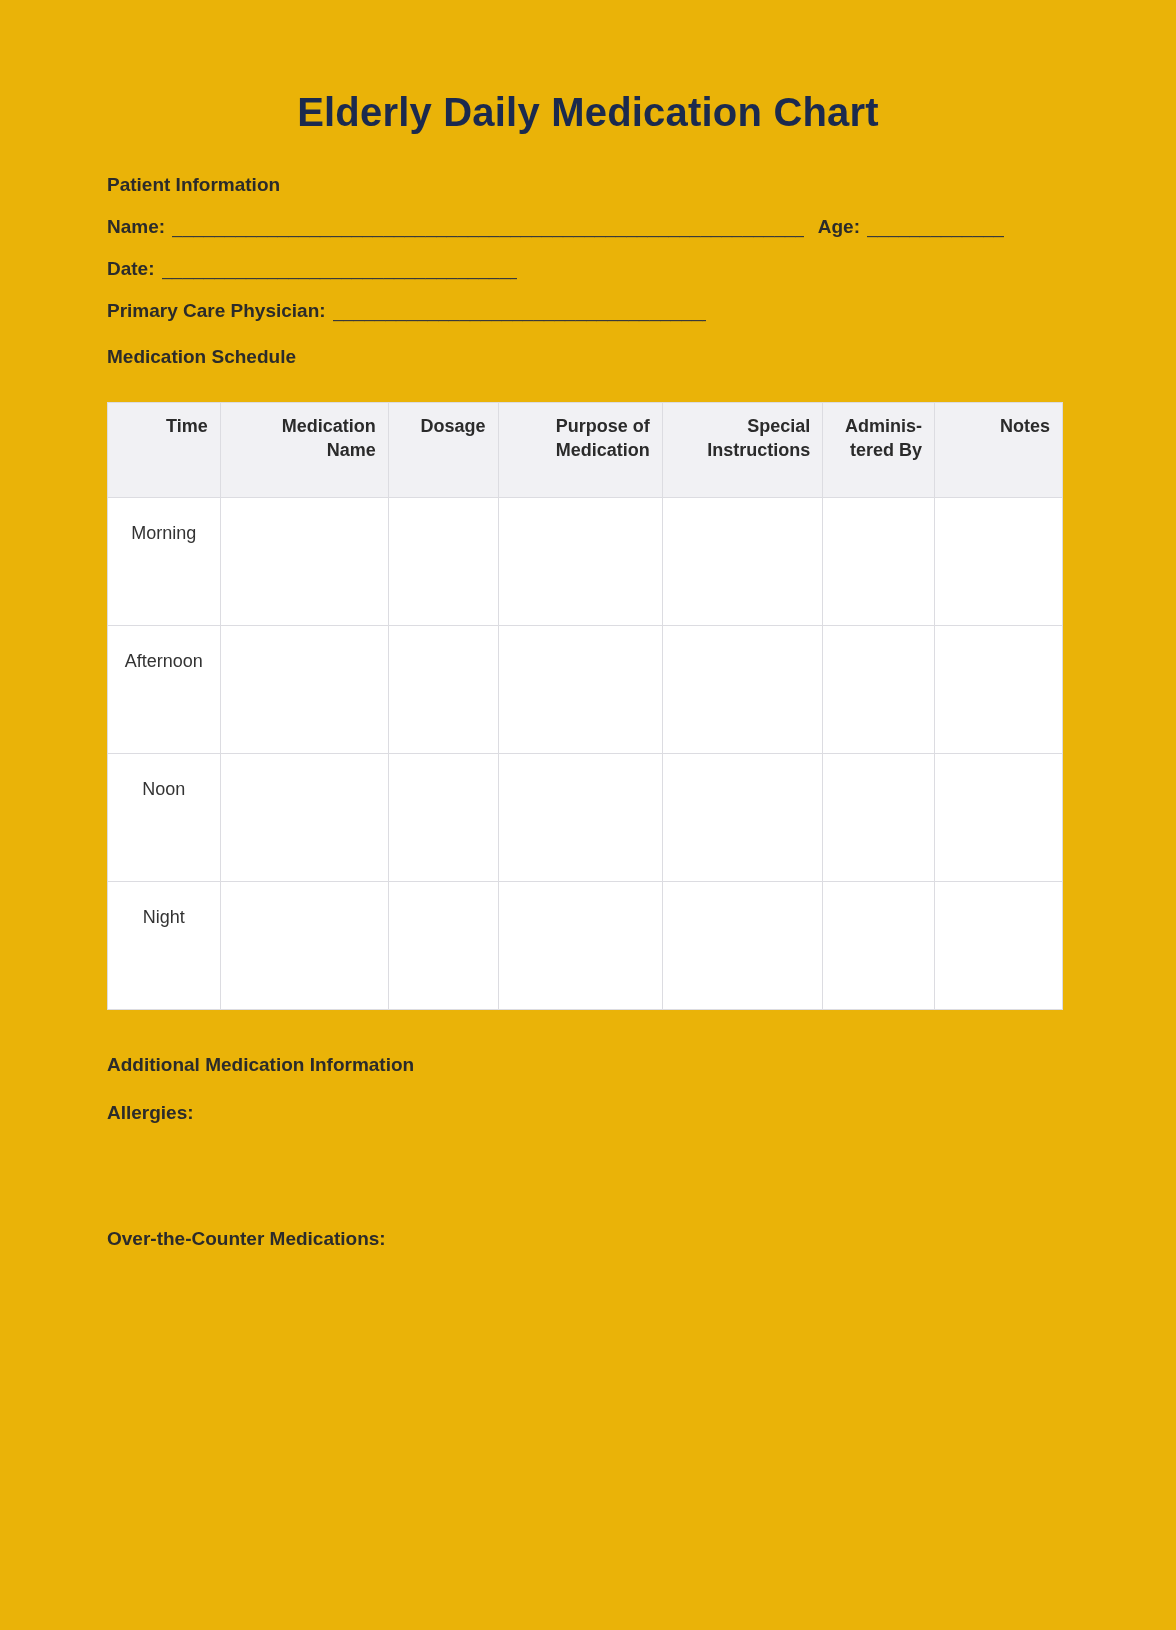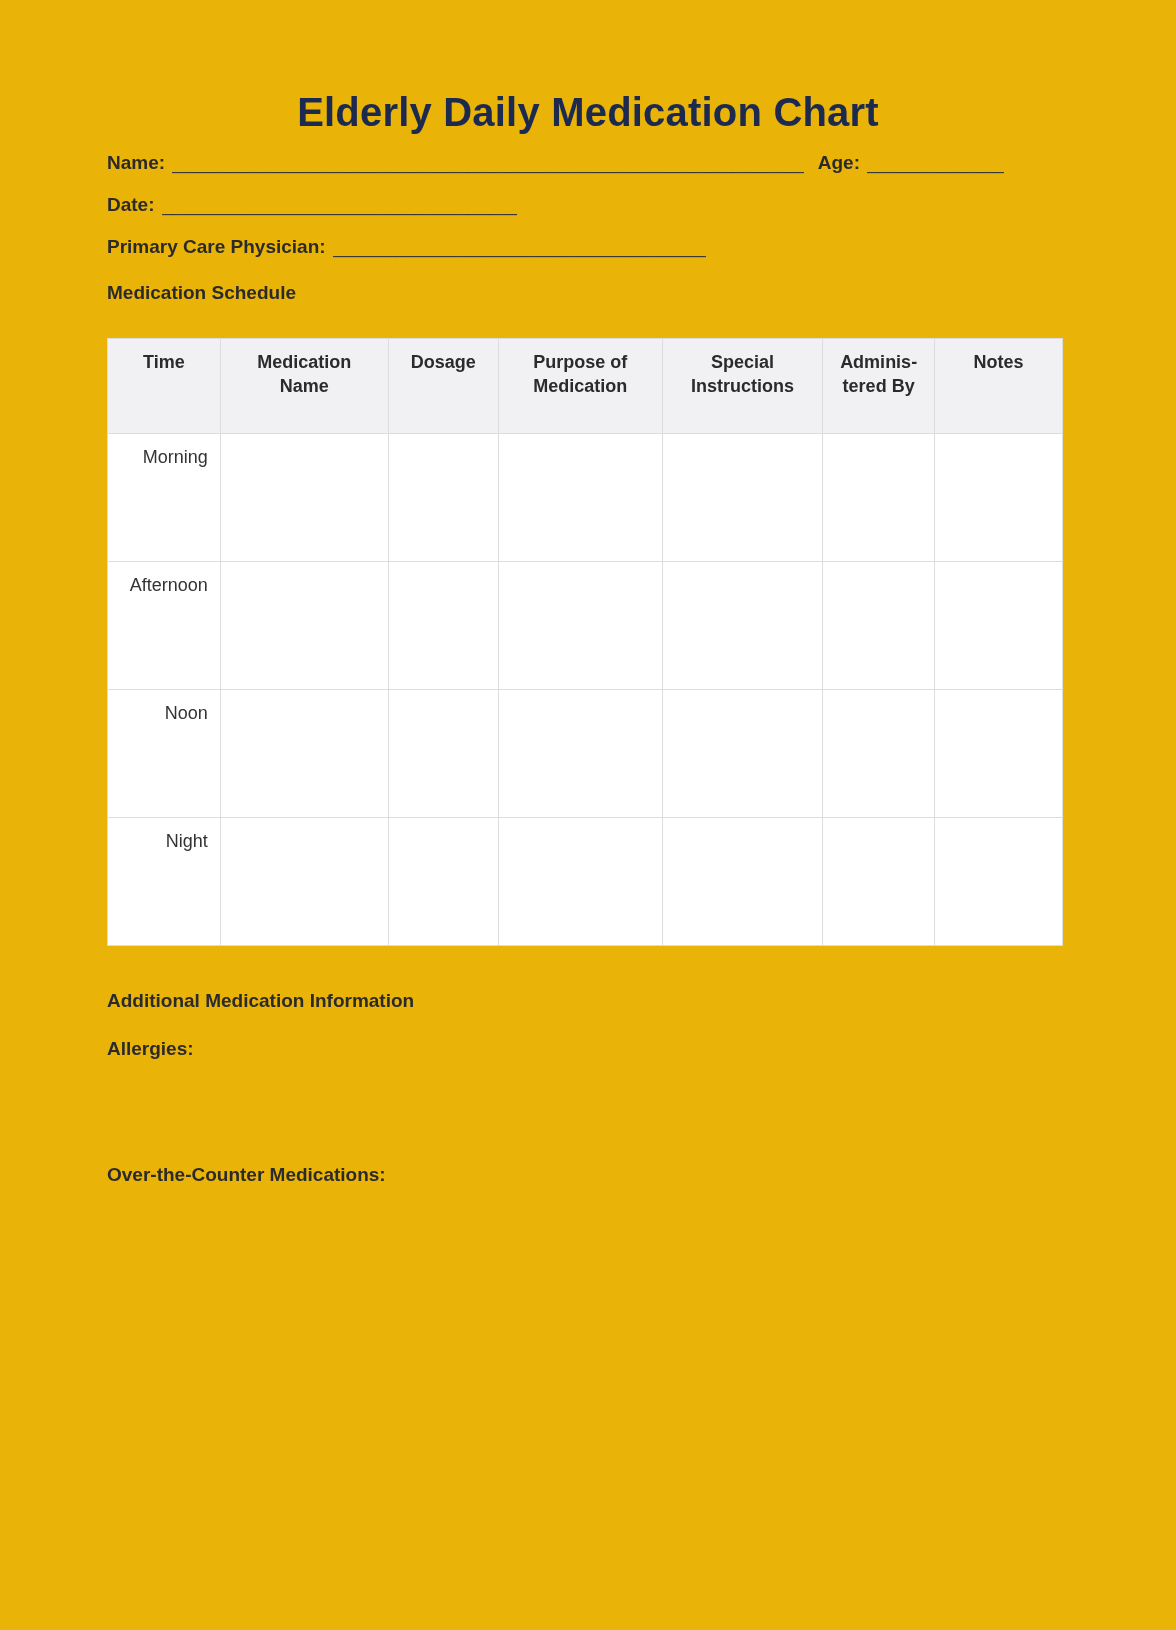--- a/index.html
+++ b/index.html
@@ -61,44 +61,45 @@
     border-collapse: collapse;
     table-layout: fixed;
   }
   table.schedule th {
     background: #f1f1f4;
     border: 1px solid #dcdce1;
     padding: 11px 12px;
     font-size: 18px;
     line-height: 24px;
     font-weight: bold;
-    text-align: center;
+    text-align: right;
     vertical-align: top;
     color: #2b2b2b;
     height: 95px;
   }
   table.schedule td {
     border: 1px solid #dcdce1;
-    padding: 11px 12px;
+    padding: 23px 12px;
     font-size: 18px;
     line-height: 24px;
-    text-align: right;
+    text-align: center;
     vertical-align: top;
     color: #333333;
     background: #ffffff;
   }
   table.schedule tr.body-row { height: 128px; }
 </style>
 </head>
 <body>
 
 <div class="page">
 
   <h1 class="doc-title">Elderly Daily Medication Chart</h1>
 
+  <div class="section-heading h-patient">Patient Information</div>
 
   <div class="field-line line-name">
     <span class="field-label">Name:</span>
     <span class="fill fill-grow">____________________________________________________________________________________________________</span>
     <span class="field-label age-label">Age:</span>
     <span class="fill fill-age">____________________________________________________________________________________________________</span>
   </div>
 
   <div class="field-line">
     <span class="field-label">Date:</span>

